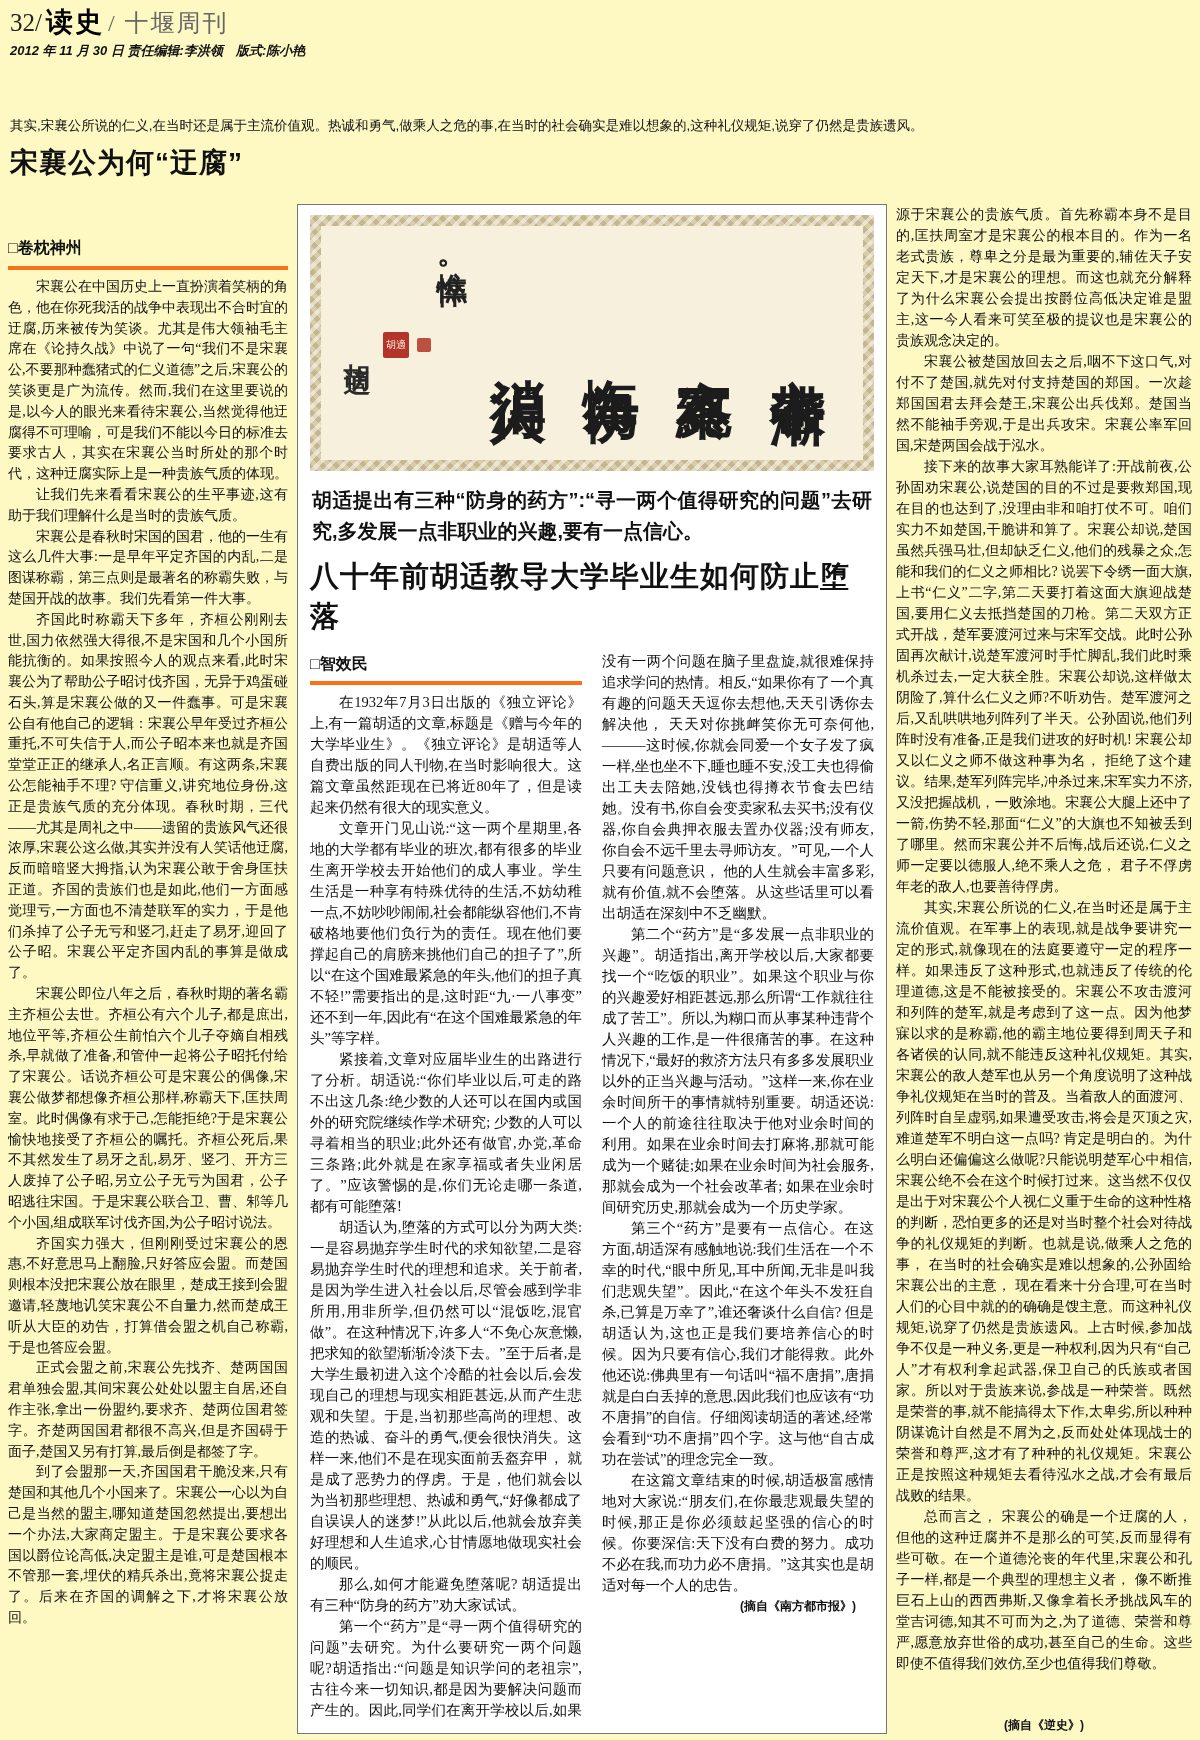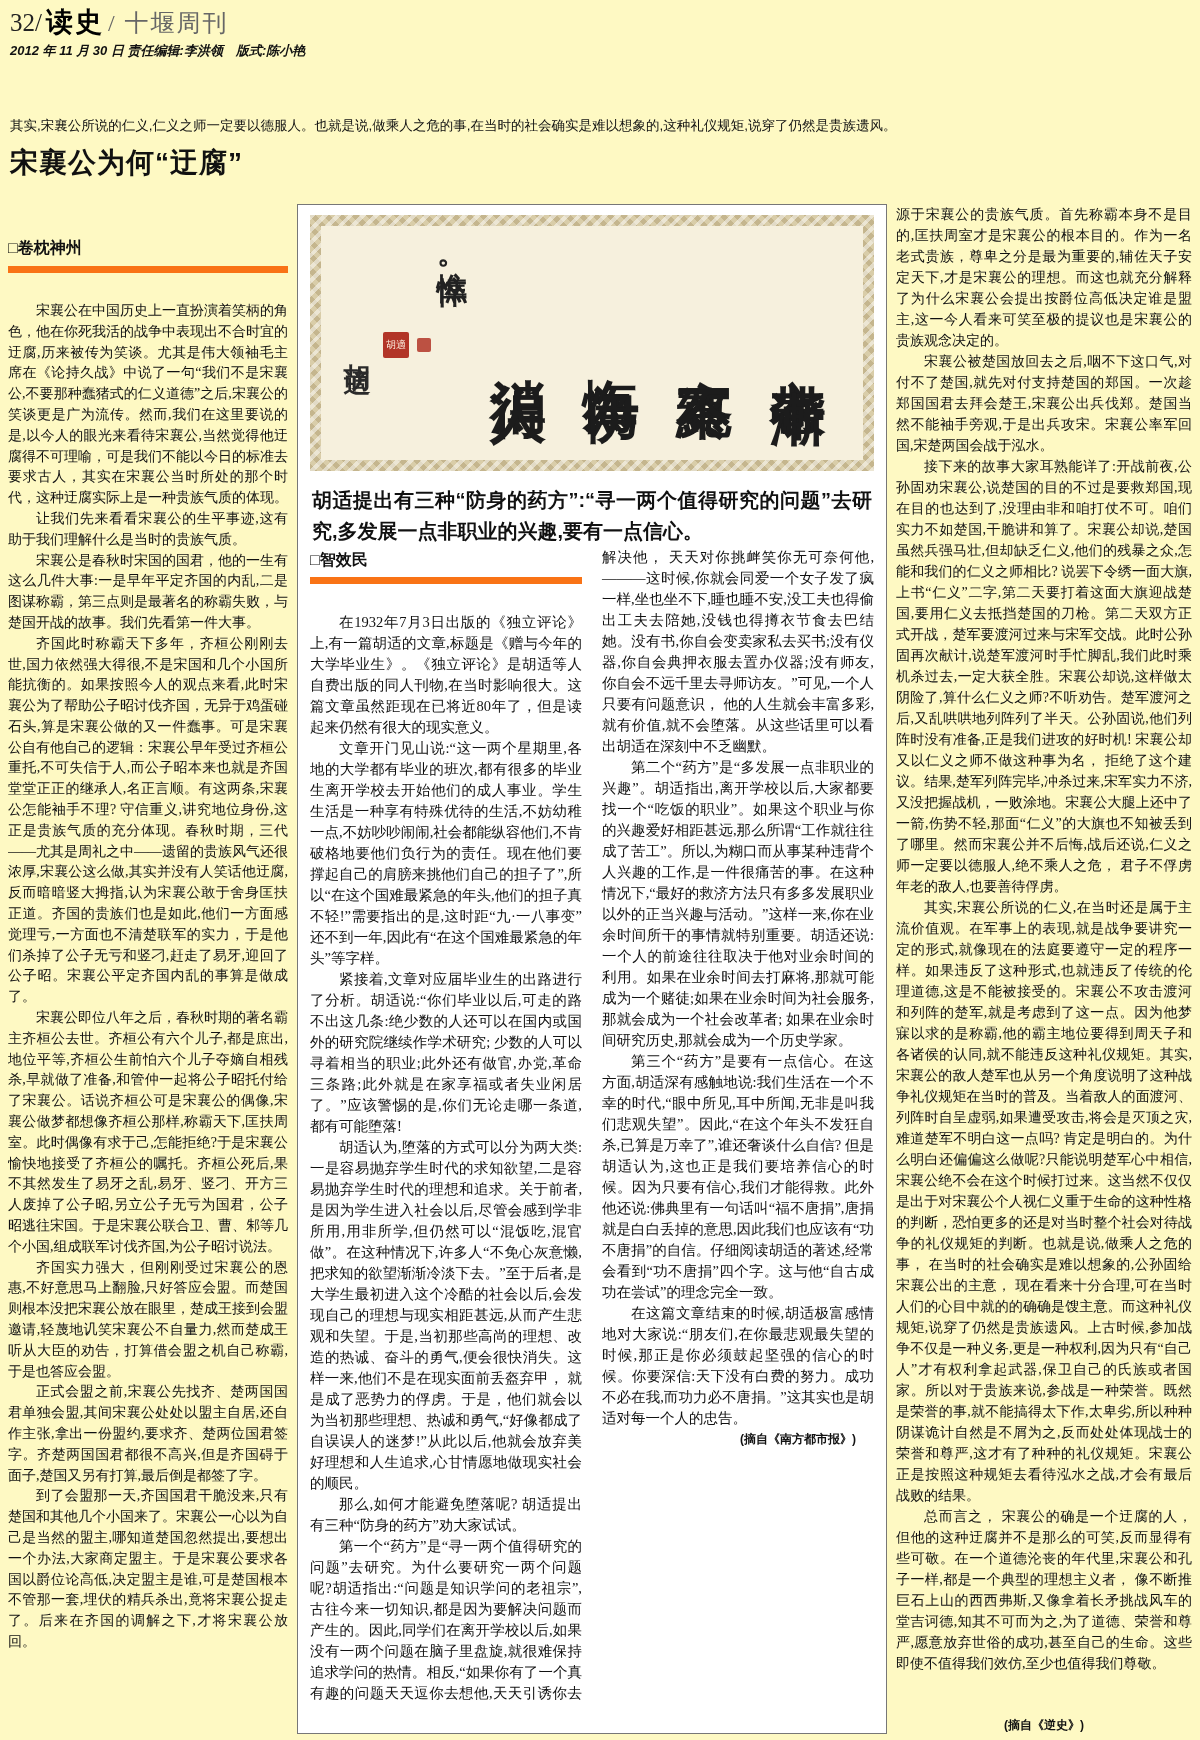--- a/index.html
+++ b/index.html
@@ -18,21 +18,21 @@
   .lead{padding:0 10px;margin-top:56px;}
   .lead-intro{margin:0;font-size:13.5px;line-height:1.45;
               font-family:"Liberation Sans","DejaVu Sans",sans-serif;color:#111;}
   .lead h1{margin:8px 0 0 0;font-size:28px;letter-spacing:1px;
            font-family:"Liberation Sans","DejaVu Sans",sans-serif;font-weight:bold;}
   
   .content{display:grid;grid-template-columns:280px 590px 296px;gap:9px;
            padding:0 8px;margin-top:22px;height:1530px;}
   .byline{font-size:16px;font-weight:bold;
           font-family:"Liberation Sans","DejaVu Sans",sans-serif;
-          padding:2px 0 7px 0;border-bottom:7px solid #f97316;margin-bottom:28px;}
+          padding:2px 0 7px 0;border-bottom:4px solid #f97316;margin-bottom:7px;}
   .article-body p{margin:0;text-indent:2em;text-align:justify;}
   .col-left,.col-right{display:flex;flex-direction:column;overflow:hidden;}
   .col-left{padding-top:32px;}
   .col-left .article-body{flex:1;overflow:hidden;font-size:14px;line-height:20.8px;}
   .col-right .article-body{flex:1;overflow:hidden;font-size:14px;line-height:21px;}
   .col-right .article-body p:first-child{text-indent:0;}
   
   .box-middle{border:1px solid #777;padding:10px 12px 12px 12px;display:flex;
               flex-direction:column;overflow:hidden;box-sizing:border-box;background:#fff;}
   .calligraphy{padding:11px;background:#d9cda9;
@@ -73,21 +73,21 @@
   <header>
     <div class="masthead">
       <span class="pnum">32/</span>
       <span class="sec">读史</span>
       <span class="paper">/ 十堰周刊</span>
     </div>
     <div class="dateline">2012 年 11 月 30 日 责任编辑:李洪领　版式:陈小艳</div>
   </header>
 
   <div class="lead">
-    <p class="lead-intro">其实,宋襄公所说的仁义,仁义之师一定要以德服人。也就是说,做乘人之危的事,在当时的社会确实是难以想象的,这种礼仪规矩,说穿了仍然是贵族遗风。</p>
+    <p class="lead-intro">其实,宋襄公所说的仁义,在当时还是属于主流价值观。热诚和勇气,做乘人之危的事,在当时的社会确实是难以想象的,这种礼仪规矩,说穿了仍然是贵族遗风。</p>
     <h1>宋襄公为何“迂腐”</h1>
   </div>
 
   <div class="content">
 
     <aside class="col-left">
       <div class="byline">□卷枕神州</div>
       <div class="article-body">
           <p>宋襄公在中国历史上一直扮演着笑柄的角色，他在你死我活的战争中表现出不合时宜的迂腐,历来被传为笑谈。尤其是伟大领袖毛主席在《论持久战》中说了一句“我们不是宋襄公,不要那种蠢猪式的仁义道德”之后,宋襄公的笑谈更是广为流传。然而,我们在这里要说的是,以今人的眼光来看待宋襄公,当然觉得他迂腐得不可理喻，可是我们不能以今日的标准去要求古人，其实在宋襄公当时所处的那个时代，这种迂腐实际上是一种贵族气质的体现。</p>
           <p>让我们先来看看宋襄公的生平事迹,这有助于我们理解什么是当时的贵族气质。</p>
@@ -111,20 +111,21 @@
             </div>
           <div class="calli-small">憔悴。</div>
           <div class="calli-sig">
             <div class="sig-name">胡適</div>
             <div class="seal">胡適</div>
             <div class="seal small"></div>
           </div>
         </div>
       </div>
       <p class="caption">胡适提出有三种“防身的药方”:“寻一两个值得研究的问题”去研究,多发展一点非职业的兴趣,要有一点信心。</p>
+      <h2>八十年前胡适教导大学毕业生如何防止堕落</h2>
       <div class="mid-body">
         <div class="byline">□智效民</div>
         <div class="article-body">
             <p>在1932年7月3日出版的《独立评论》上,有一篇胡适的文章,标题是《赠与今年的大学毕业生》。《独立评论》是胡适等人自费出版的同人刊物,在当时影响很大。这篇文章虽然距现在已将近80年了，但是读起来仍然有很大的现实意义。</p>
             <p>文章开门见山说:“这一两个星期里,各地的大学都有毕业的班次,都有很多的毕业生离开学校去开始他们的成人事业。学生生活是一种享有特殊优待的生活,不妨幼稚一点,不妨吵吵闹闹,社会都能纵容他们,不肯破格地要他们负行为的责任。现在他们要撑起自己的肩膀来挑他们自己的担子了”,所以“在这个国难最紧急的年头,他们的担子真不轻!”需要指出的是,这时距“九·一八事变”还不到一年,因此有“在这个国难最紧急的年头”等字样。</p>
             <p>紧接着,文章对应届毕业生的出路进行了分析。胡适说:“你们毕业以后,可走的路不出这几条:绝少数的人还可以在国内或国外的研究院继续作学术研究; 少数的人可以寻着相当的职业;此外还有做官,办党,革命三条路;此外就是在家享福或者失业闲居了。”应该警惕的是,你们无论走哪一条道,都有可能堕落!</p>
             <p>胡适认为,堕落的方式可以分为两大类:一是容易抛弃学生时代的求知欲望,二是容易抛弃学生时代的理想和追求。关于前者,是因为学生进入社会以后,尽管会感到学非所用,用非所学,但仍然可以“混饭吃,混官做”。在这种情况下,许多人“不免心灰意懒,把求知的欲望渐渐冷淡下去。”至于后者,是大学生最初进入这个冷酷的社会以后,会发现自己的理想与现实相距甚远,从而产生悲观和失望。于是,当初那些高尚的理想、改造的热诚、奋斗的勇气,便会很快消失。这样一来,他们不是在现实面前丢盔弃甲， 就是成了恶势力的俘虏。于是，他们就会以为当初那些理想、热诚和勇气,“好像都成了自误误人的迷梦!”从此以后,他就会放弃美好理想和人生追求,心甘情愿地做现实社会的顺民。</p>
             <p>那么,如何才能避免堕落呢? 胡适提出有三种“防身的药方”劝大家试试。</p>
             <p>第一个“药方”是“寻一两个值得研究的问题”去研究。为什么要研究一两个问题呢?胡适指出:“问题是知识学问的老祖宗”,古往今来一切知识,都是因为要解决问题而产生的。因此,同学们在离开学校以后,如果没有一两个问题在脑子里盘旋,就很难保持追求学问的热情。相反,“如果你有了一个真有趣的问题天天逗你去想他,天天引诱你去解决他， 天天对你挑衅笑你无可奈何他,———这时候,你就会同爱一个女子发了疯一样,坐也坐不下,睡也睡不安,没工夫也得偷出工夫去陪她,没钱也得撙衣节食去巴结她。没有书,你自会变卖家私去买书;没有仪器,你自会典押衣服去置办仪器;没有师友,你自会不远千里去寻师访友。”可见,一个人只要有问题意识， 他的人生就会丰富多彩,就有价值,就不会堕落。从这些话里可以看出胡适在深刻中不乏幽默。</p>
             <p>第二个“药方”是“多发展一点非职业的兴趣”。胡适指出,离开学校以后,大家都要找一个“吃饭的职业”。如果这个职业与你的兴趣爱好相距甚远,那么所谓“工作就往往成了苦工”。所以,为糊口而从事某种违背个人兴趣的工作,是一件很痛苦的事。在这种情况下,“最好的救济方法只有多多发展职业以外的正当兴趣与活动。”这样一来,你在业余时间所干的事情就特别重要。胡适还说:一个人的前途往往取决于他对业余时间的利用。如果在业余时间去打麻将,那就可能成为一个赌徒;如果在业余时间为社会服务,那就会成为一个社会改革者; 如果在业余时间研究历史,那就会成为一个历史学家。</p>

